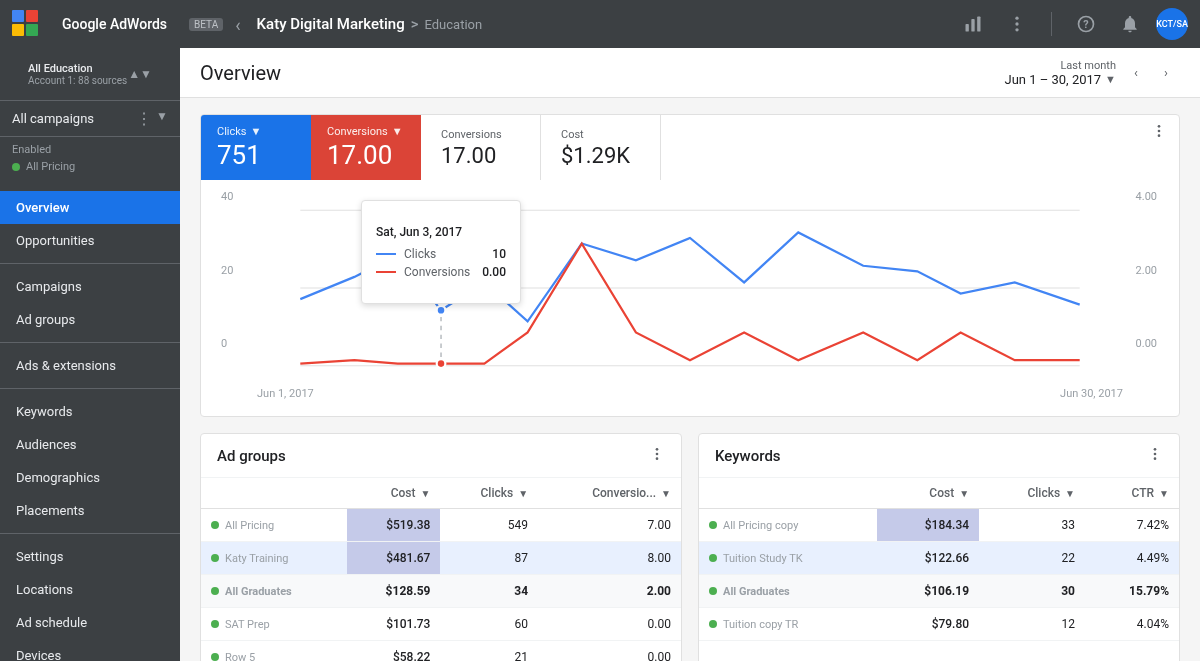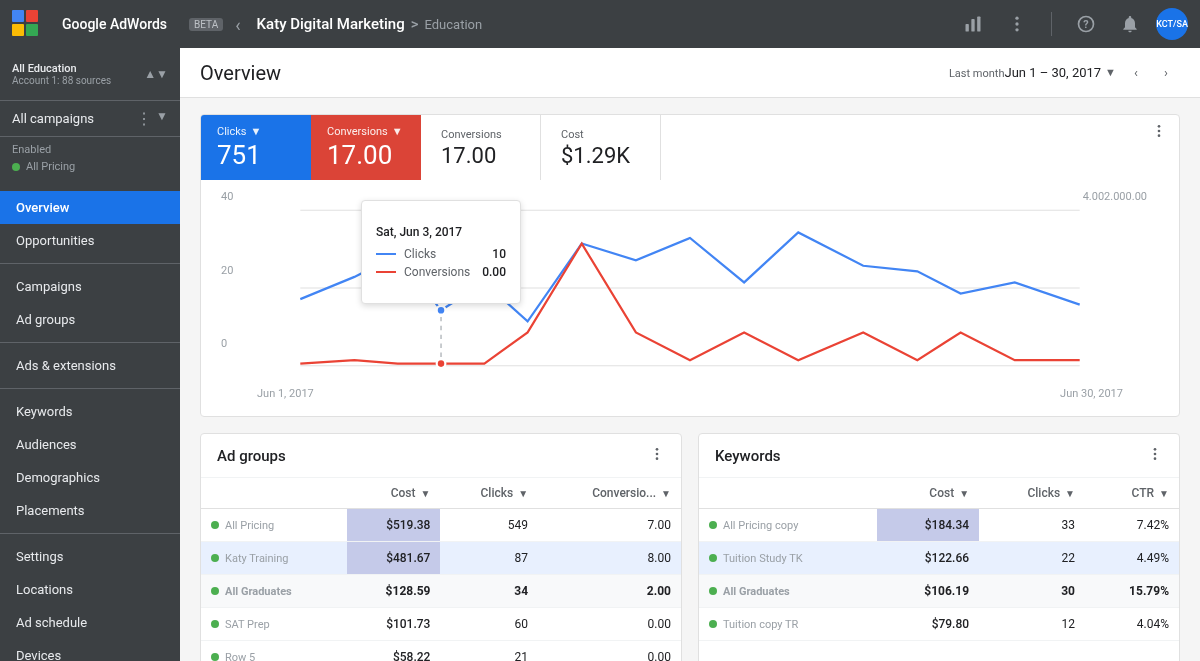--- a/index.html
+++ b/index.html
@@ -16,21 +16,21 @@
     .breadcrumb-sub { color: #9aa0a6; font-size: 13px; font-weight: 400; }
     .nav-spacer { flex: 1; }
     .nav-icon-btn { color: #9aa0a6; cursor: pointer; width: 36px; height: 36px; display: flex; align-items: center; justify-content: center; border-radius: 50%; font-size: 18px; }
     .avatar { width: 32px; height: 32px; border-radius: 50%; background: #1a73e8; display: flex; align-items: center; justify-content: center; color: white; font-size: 11px; font-weight: 500; cursor: pointer; }
 
     
     .main-layout { display: flex; flex: 1; overflow: hidden; }
 
     
     .sidebar { width: 180px; background: #3c4043; display: flex; flex-direction: column; flex-shrink: 0; overflow-y: auto; }
-    .sidebar-header { padding: 8px 12px; border-bottom: 1px solid #5f6368; }
+    .sidebar-header { padding: 8px 28px; border-bottom: 1px solid #5f6368; }
     .sidebar-account { display: flex; align-items: center; justify-content: space-between; color: #e8eaed; font-size: 12px; padding: 6px 0; }
     .sidebar-account-name { font-weight: 500; font-size: 11px; color: #e8eaed; }
     .sidebar-account-sub { font-size: 10px; color: #9aa0a6; }
     .sidebar-chevrons { display: flex; gap: 2px; color: #9aa0a6; }
 
     .all-campaigns { display: flex; align-items: center; justify-content: space-between; padding: 8px 12px; color: #e8eaed; font-size: 13px; border-bottom: 1px solid #5f6368; cursor: pointer; }
     .all-campaigns-actions { display: flex; gap: 4px; }
     .enabled-section { padding: 6px 12px; }
     .enabled-label { color: #9aa0a6; font-size: 11px; }
     .campaign-item { display: flex; align-items: center; gap: 6px; padding: 4px 0; color: #bdc1c6; font-size: 11px; }
@@ -41,21 +41,21 @@
     .sidebar-item.active { background: #1a73e8; color: white; font-weight: 500; }
     .sidebar-divider { height: 1px; background: #5f6368; margin: 6px 0; }
 
     
     .content-area { flex: 1; display: flex; flex-direction: column; overflow: hidden; }
 
     
     .content-header { background: white; padding: 0 20px; height: 50px; display: flex; align-items: center; justify-content: space-between; border-bottom: 1px solid #e0e0e0; flex-shrink: 0; }
     .page-title { font-size: 20px; font-weight: 400; color: #202124; }
     .date-range { display: flex; align-items: center; gap: 6px; }
-    .date-label { font-size: 11px; color: #5f6368; display: flex; flex-direction: row; align-items: flex-end; margin-left: 42px; }
+    .date-label { font-size: 11px; color: #5f6368; display: flex; flex-direction: column; align-items: flex-end; margin-left: 42px; }
     .date-value { font-size: 13px; color: #202124; }
     .date-nav { display: flex; gap: 2px; }
     .date-nav-btn { color: #5f6368; cursor: pointer; width: 28px; height: 28px; display: flex; align-items: center; justify-content: center; border-radius: 50%; }
     .date-dropdown-icon { color: #5f6368; cursor: pointer; }
 
     
     .content-scroll { flex: 1; overflow-y: auto; padding: 16px 20px; }
 
     
     .metrics-card { background: white; border-radius: 4px; border: 1px solid #e0e0e0; margin-bottom: 16px; overflow: hidden; }
@@ -286,21 +286,21 @@
         </div>
 
         <div class="chart-area">
           
           <div style="position:absolute;left:20px;top:10px;display:flex;flex-direction:column;justify-content:space-between;height:160px;font-size:11px;color:#9aa0a6;">
             <span>40</span>
             <span>20</span>
             <span>0</span>
           </div>
           
-          <div style="position:absolute;right:32px;top:10px;display:flex;flex-direction:row;justify-content:space-between;height:160px;font-size:11px;color:#9aa0a6;text-align:left;">
+          <div style="position:absolute;right:22px;top:10px;display:flex;flex-direction:column;justify-content:space-between;height:160px;font-size:11px;color:#9aa0a6;text-align:left;">
             <span>4.00</span>
             <span>2.00</span>
             <span>0.00</span>
           </div>
 
           <svg class="chart-svg" viewBox="0 0 800 180" preserveAspectRatio="none" style="padding:0 40px;">
 
             <line x1="40" y1="20" x2="760" y2="20" stroke="#e0e0e0" stroke-width="1"></line>
             <line x1="40" y1="90" x2="760" y2="90" stroke="#e0e0e0" stroke-width="1"></line>
             <line x1="40" y1="160" x2="760" y2="160" stroke="#e0e0e0" stroke-width="1"></line>

